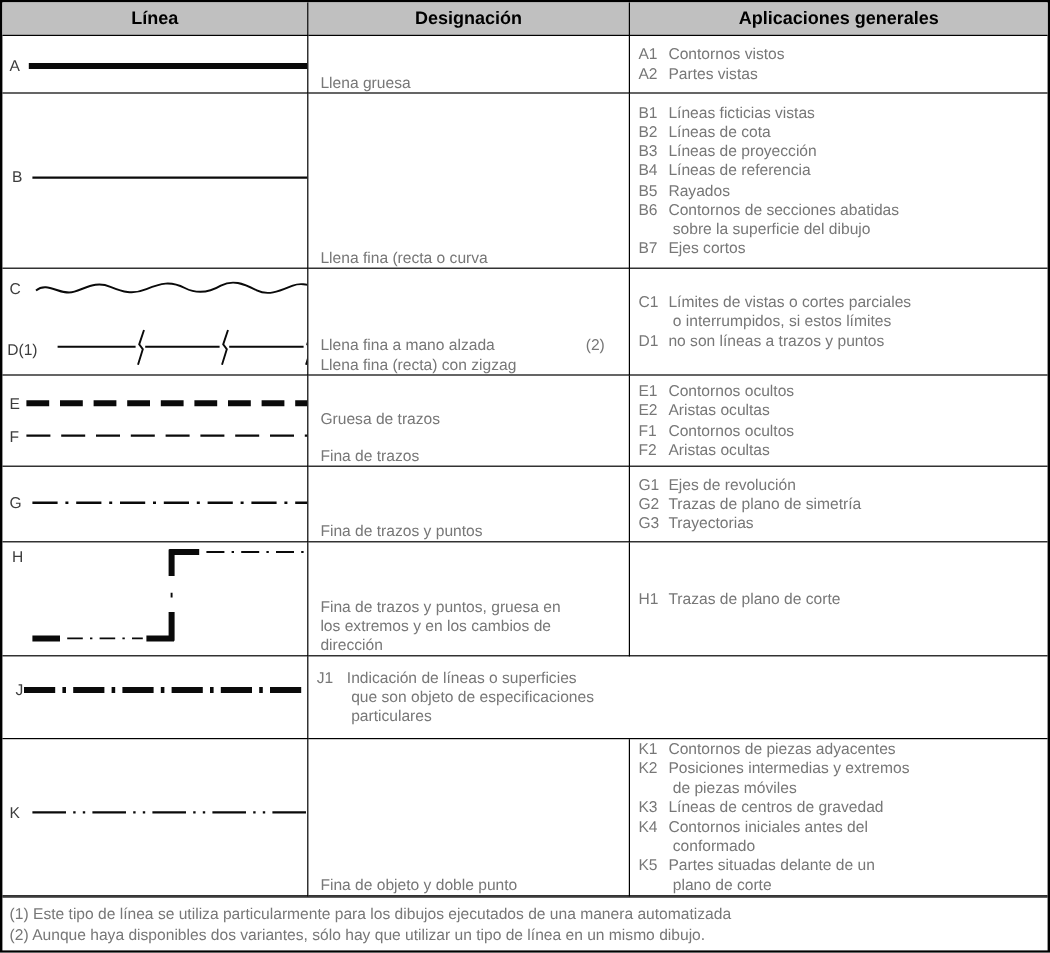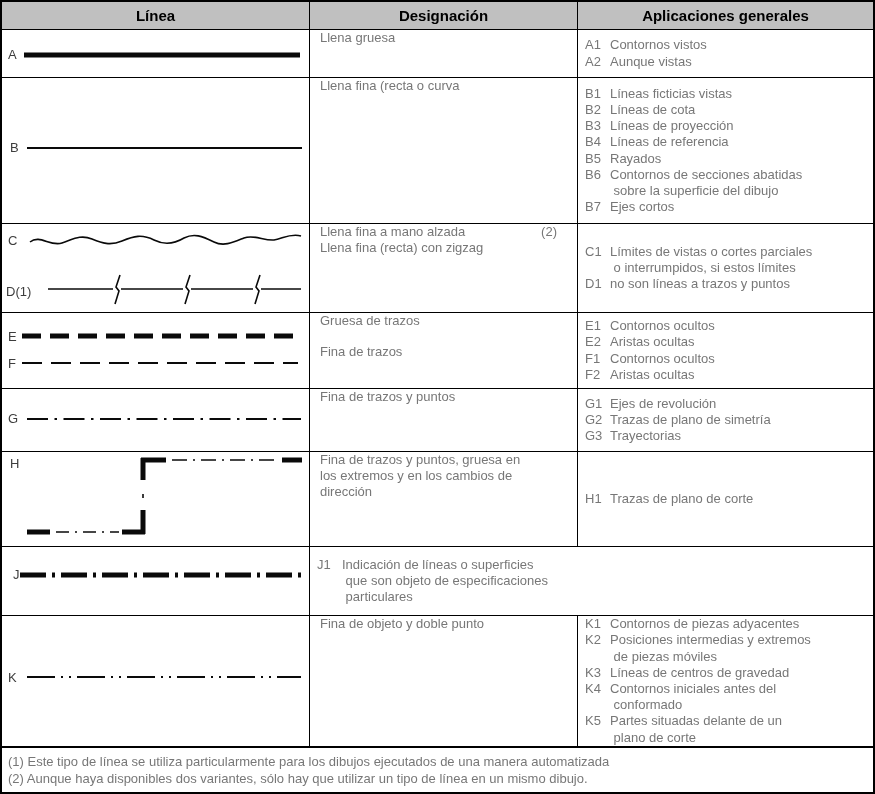--- a/index.html
+++ b/index.html
@@ -3,22 +3,22 @@
 <meta charset="utf-8">
 <style>
   html,body{margin:0;padding:0;background:#fff;}
   .tbl{
     width:875px;height:794px;box-sizing:border-box;
     border:2px solid #000;background:#fff;
     font-family:"Liberation Sans",sans-serif;
   }
   .tr{display:flex;}
   .c{box-sizing:border-box;border-right:1px solid #000;border-bottom:1px solid #000;}
-  .c1{width:308px;position:relative;overflow:hidden;}
-  .c2{width:268px;display:flex;flex-direction:column;justify-content:flex-start;
+  .c1{width:255px;position:relative;overflow:hidden;}
+  .c2{width:268px;display:flex;flex-direction:column;justify-content:flex-end;
       padding:0 6px 0 10px;color:#777;font-size:13px;line-height:16px;}
   .c3{flex:1;border-right:none;display:flex;flex-direction:column;justify-content:center;
       padding:2px 2px 2px 7px;color:#777;font-size:13px;line-height:16.2px;}
   .hc{background:#c0c0c0;display:flex;align-items:center;justify-content:center;
       font-weight:bold;font-size:15px;color:#000;}
   .r-head{height:28px;}
   .r-a{height:48px;} .r-b{height:146px;} .r-cd{height:89px;} .r-ef{height:76px;}
   .r-g{height:63px;} .r-h{height:95px;} .r-j{height:69px;} .r-k{height:131px;}
   .app{display:grid;grid-template-columns:25px auto;}
   .atext{white-space:pre-line;}
@@ -52,21 +52,21 @@
     <div class="c c2">
         <div class="desig-item">Llena gruesa</div>
       </div>
     <div class="c c3">
         <div class="app">
           <span>A1</span>
           <span class="atext">Contornos vistos</span>
         </div>
         <div class="app">
           <span>A2</span>
-          <span class="atext">Aunque vistas</span>
+          <span class="atext">Partes vistas</span>
         </div>
       </div>
   </div>
 
   <div class="tr r-b">
     <div class="c c1">
       <span class="ll" style="left:8px;top:62px">B</span>
       <svg class="ls" width="306" height="146">
         <line class="stroke" x1="25" y1="70" x2="300" y2="70" stroke-width="2"></line>
       </svg>

